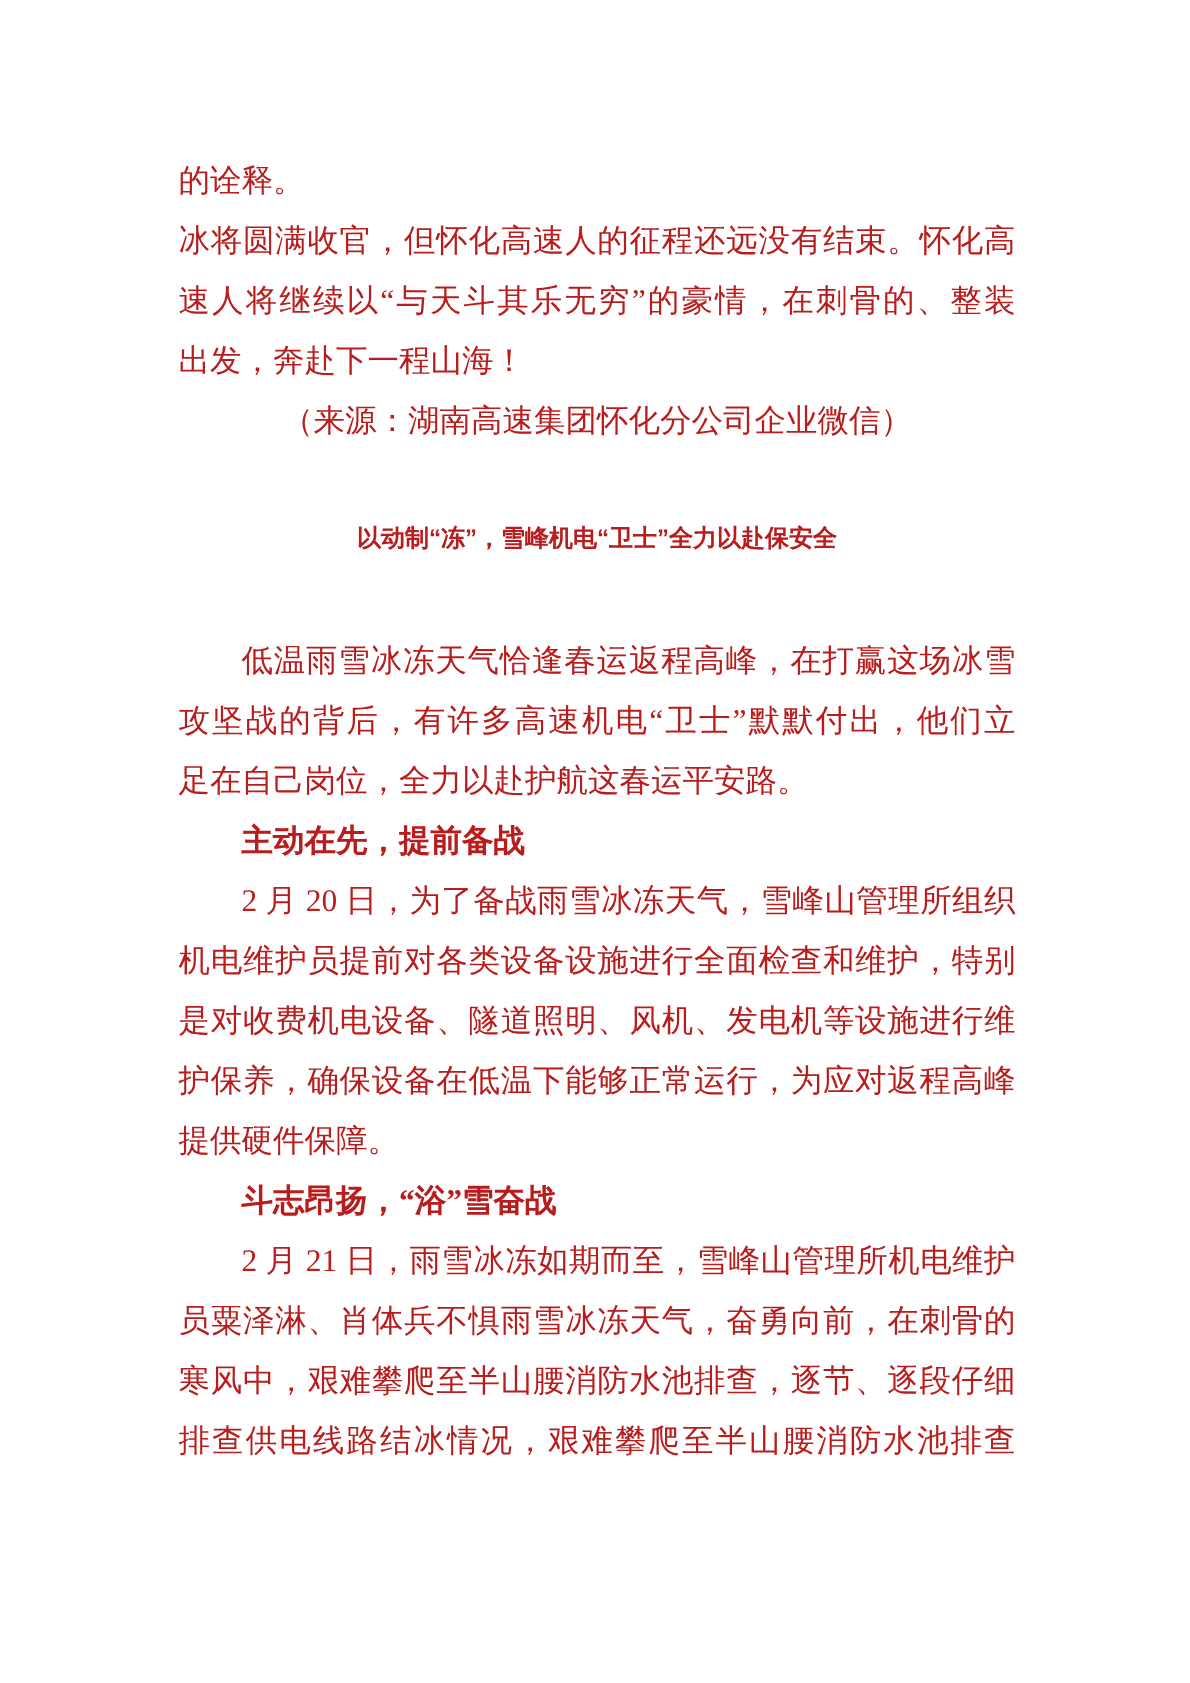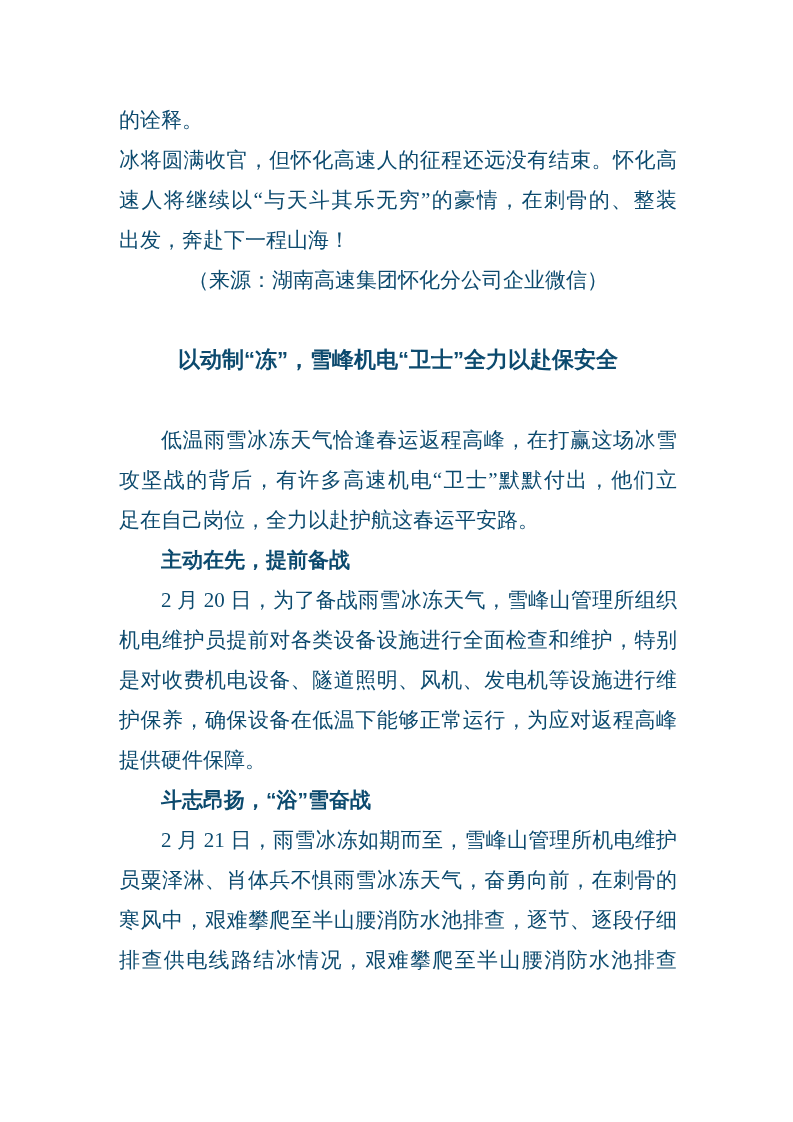--- a/index.html
+++ b/index.html
@@ -10,48 +10,48 @@
   .page {
     position: relative;
     width: 793px;
     height: 1122px;
     background: #ffffff;
     box-sizing: border-box;
     padding: 100px 116px 0 119px;
     font-family: "Liberation Serif", "DejaVu Serif", serif;
     font-size: 21px;
     line-height: 40px;
-    color: #0c4a6e;
+    color: #b91c1c;
     overflow: hidden;
   }
   .line {
     white-space: nowrap;
   }
   .line.justify {
     white-space: normal;
     text-align: justify;
     text-align-last: justify;
   }
   .line.indent {
     text-indent: 42px;
   }
   .source-line {
     text-align: center;
   }
   .doc-heading {
     margin: 40px 0;
     text-align: center;
     font-weight: bold;
-    font-size: 22px;
+    font-size: 16px;
     font-family: "Liberation Sans", "DejaVu Sans", sans-serif;
   }
   .doc-subheading {
     font-weight: bold;
     text-indent: 42px;
-    font-family: Liberation Sans, sans-serif;
+    font-family: Liberation Serif, serif;
   }
 </style>
 </head>
 <body>
 
 <div class="page" id="doc-page">
     <div class="line">的诠释。</div>
     <div>
       <div class="line justify">冰将圆满收官，但怀化高速人的征程还远没有结束。怀化高</div>
       <div class="line justify">速人将继续以“与天斗其乐无穷”的豪情，在刺骨的、整装</div>

